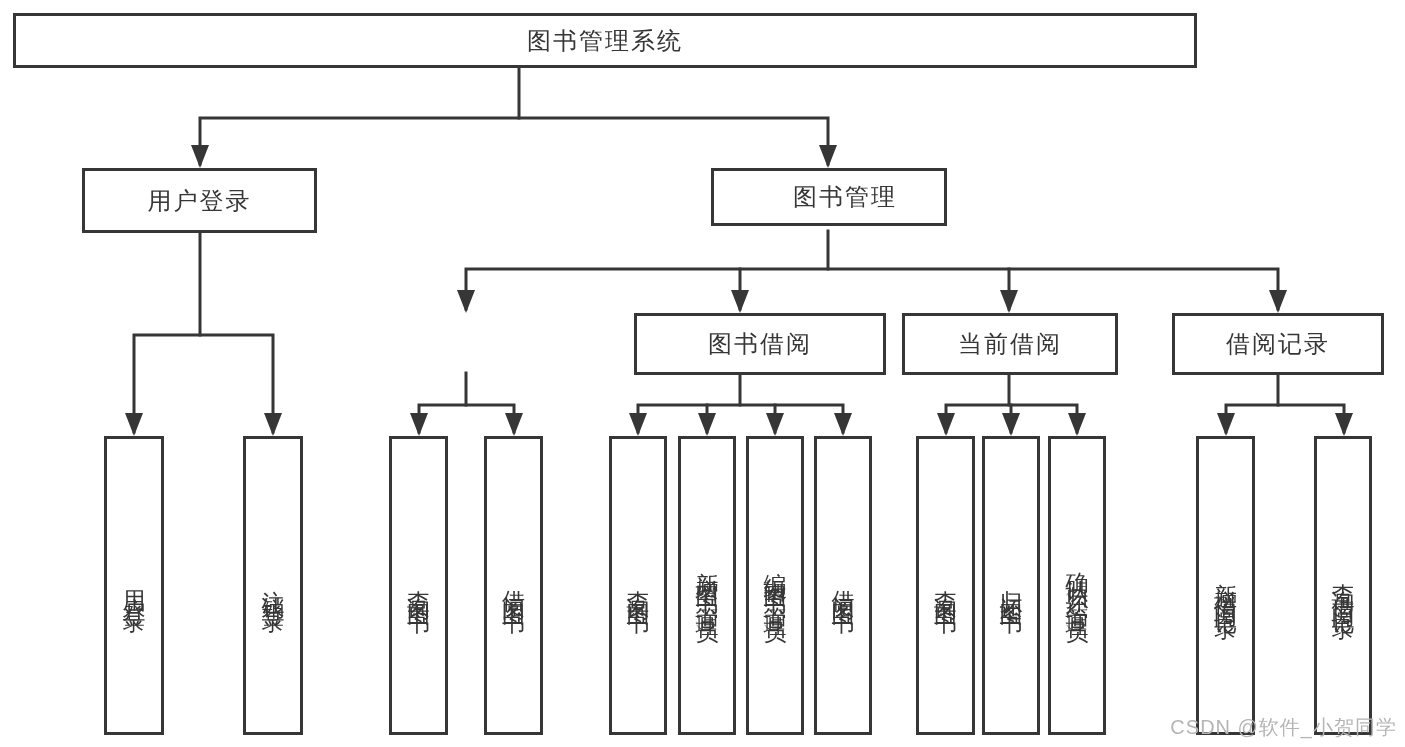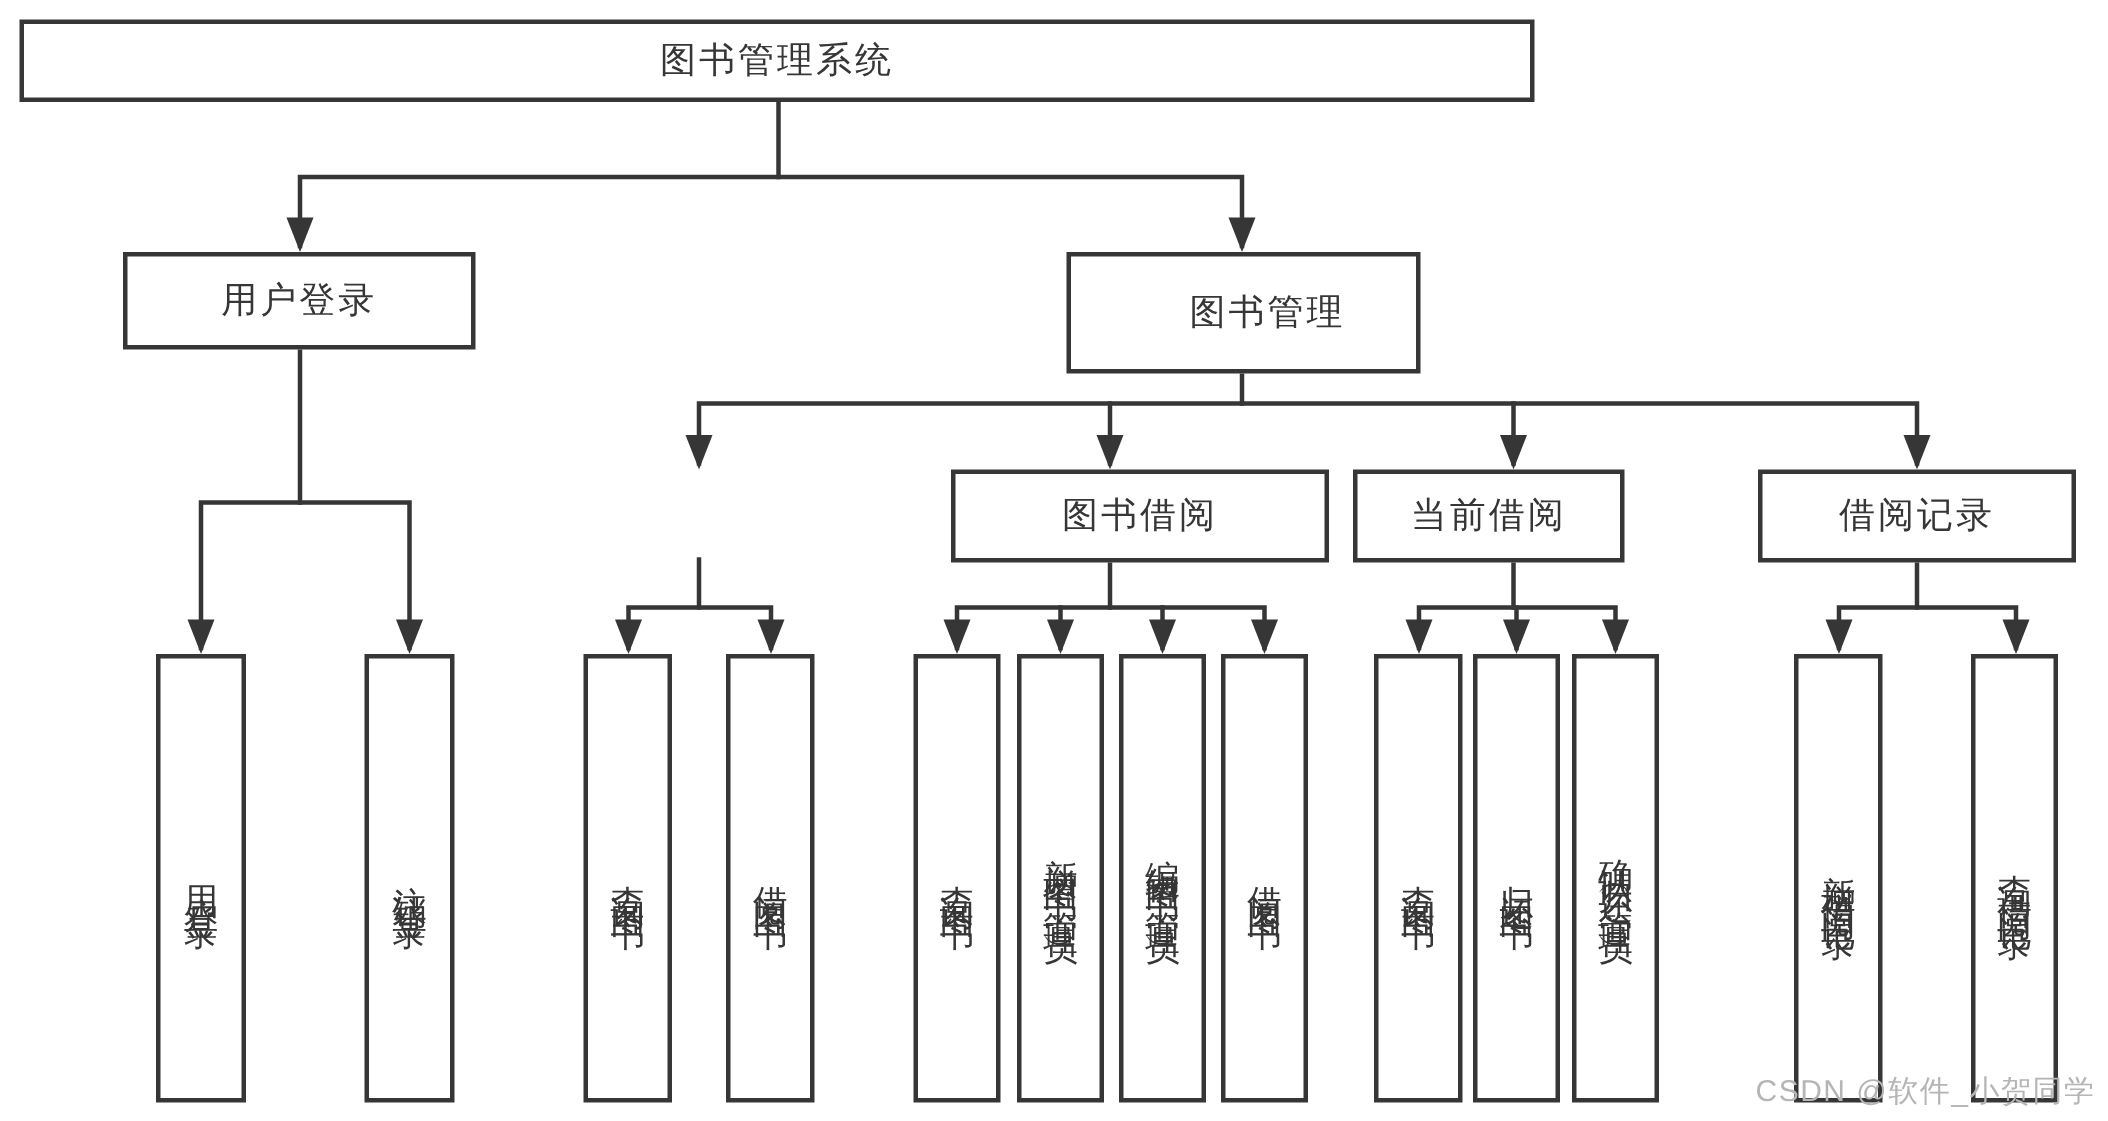--- a/index.html
+++ b/index.html
@@ -115,27 +115,27 @@
       <polygon points="766,413 784,413 775,436"></polygon>
       <polygon points="834,413 852,413 843,436"></polygon>
       <polygon points="937,413 955,413 946,436"></polygon>
       <polygon points="1002,413 1020,413 1011,436"></polygon>
       <polygon points="1068,413 1086,413 1077,436"></polygon>
       <polygon points="1217,413 1235,413 1226,436"></polygon>
       <polygon points="1335,413 1353,413 1344,436"></polygon>
     </g>
   </svg>
 
-  <div class="hnode" style="left:13px; top:13px; width:1010px; height:55px;">图书管理系统</div>
+  <div class="hnode" style="left:13px; top:13px; width:1184px; height:55px;">图书管理系统</div>
 
   <div class="hnode" style="left:82px; top:168px; width:235px; height:65px;">用户登录</div>
-  <div class="hnode" style="left:711px; top:168px; width:236px; height:81px;padding-left:32px;">图书管理</div>
+  <div class="hnode" style="left:711px; top:168px; width:236px; height:58px;padding-left:32px;">图书管理</div>
 
   <div class="hnode" style="left:634px; top:313px; width:252px; height:62px;">图书借阅</div>
-  <div class="hnode" style="left:902px; top:313px; width:181px; height:62px;">当前借阅</div>
+  <div class="hnode" style="left:902px; top:313px; width:216px; height:62px;">当前借阅</div>
   <div class="hnode" style="left:1172px; top:313px; width:212px; height:62px;text-align:center;">借阅记录</div>
 
   <div class="vnode" style="left:104px; top:436px; width:60px; height:299px;">用户登录</div>
   <div class="vnode" style="left:243px; top:436px; width:60px; height:299px;">注销登录</div>
 
   <div class="vnode" style="left:389px; top:436px; width:59px; height:299px;">查询图书</div>
   <div class="vnode" style="left:484px; top:436px; width:59px; height:299px;">借阅图书</div>
 
   <div class="vnode" style="left:609px; top:436px; width:58px; height:299px;">查询图书</div>
   <div class="vnode" style="left:678px; top:436px; width:58px; height:299px;">新增图书（管理员）</div>

